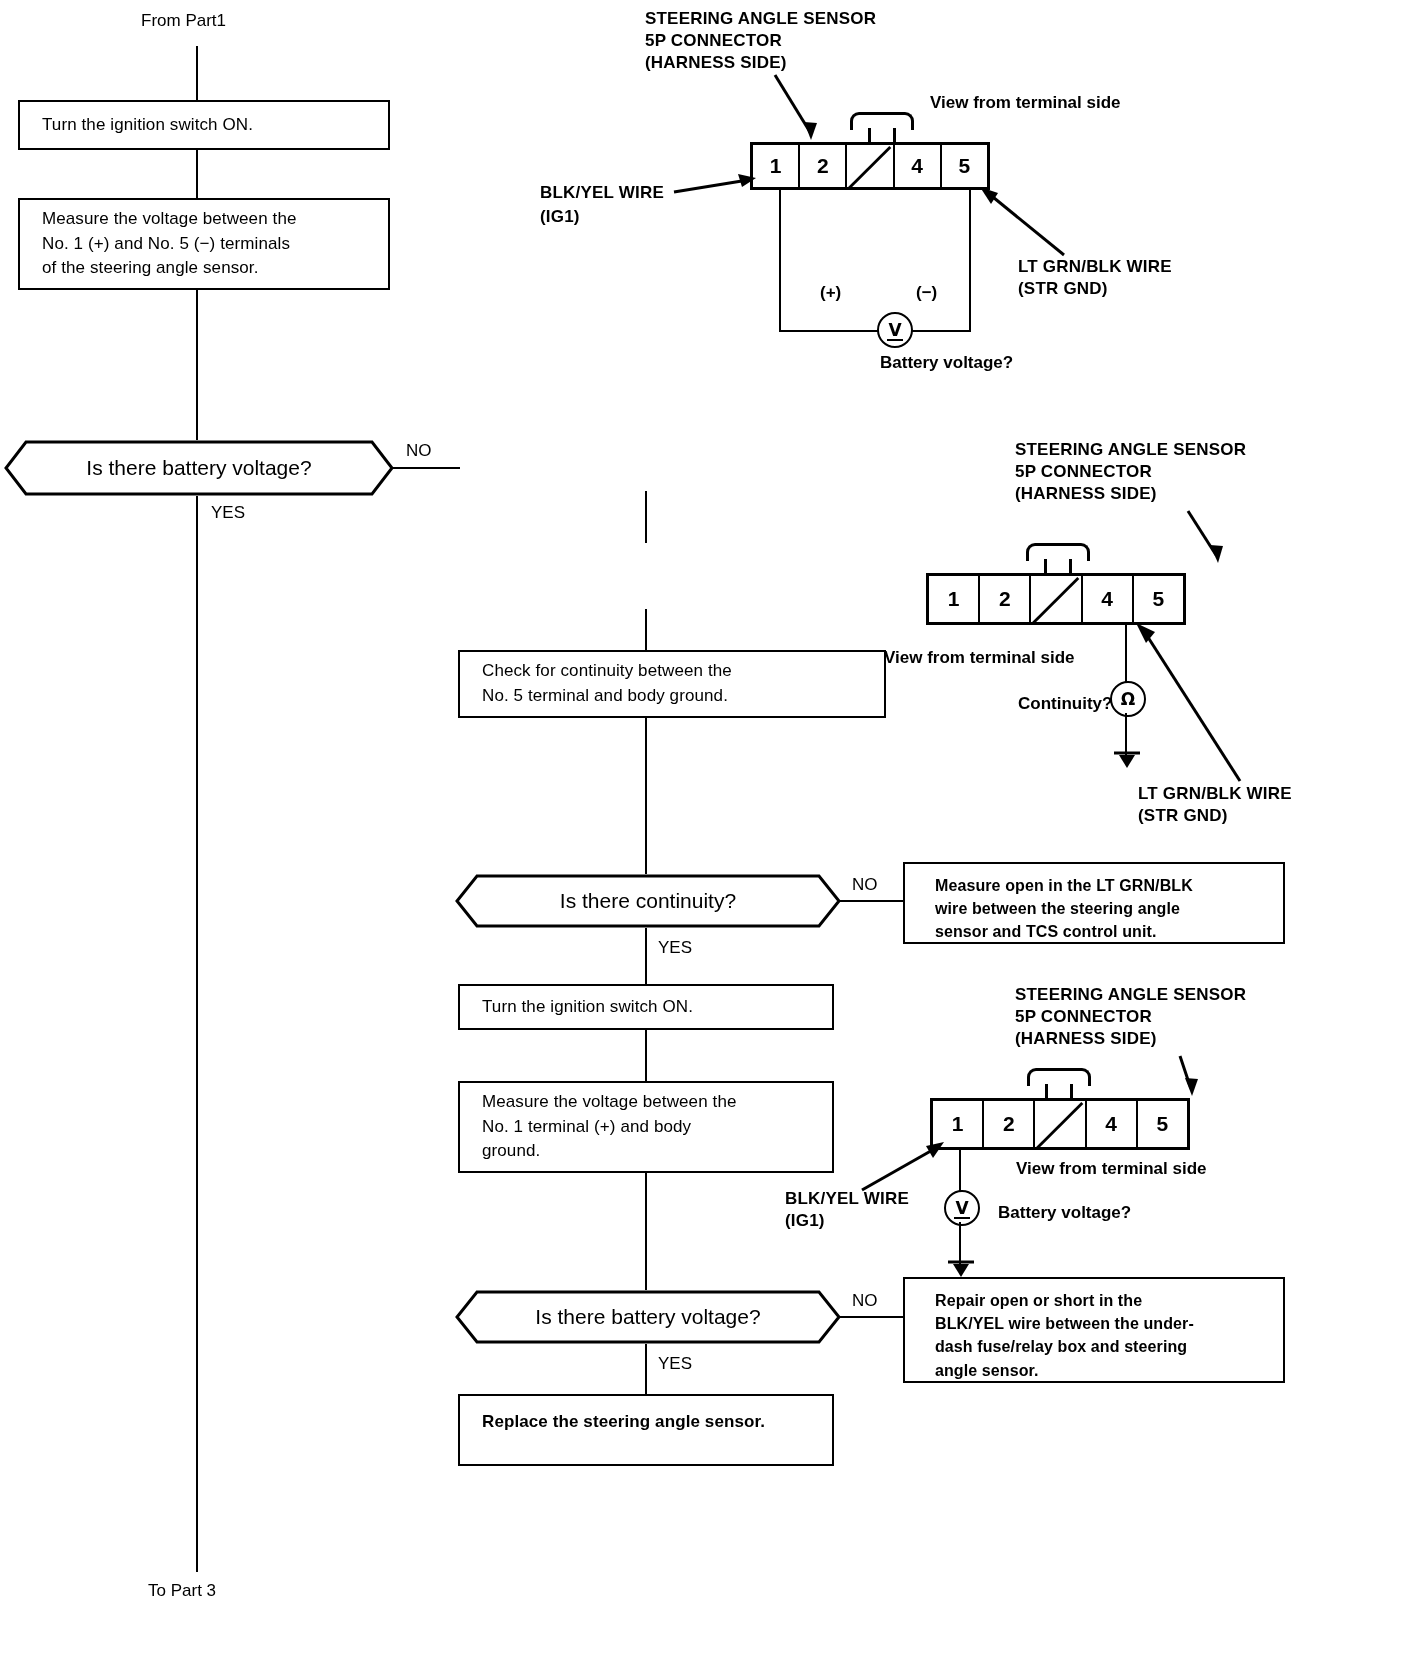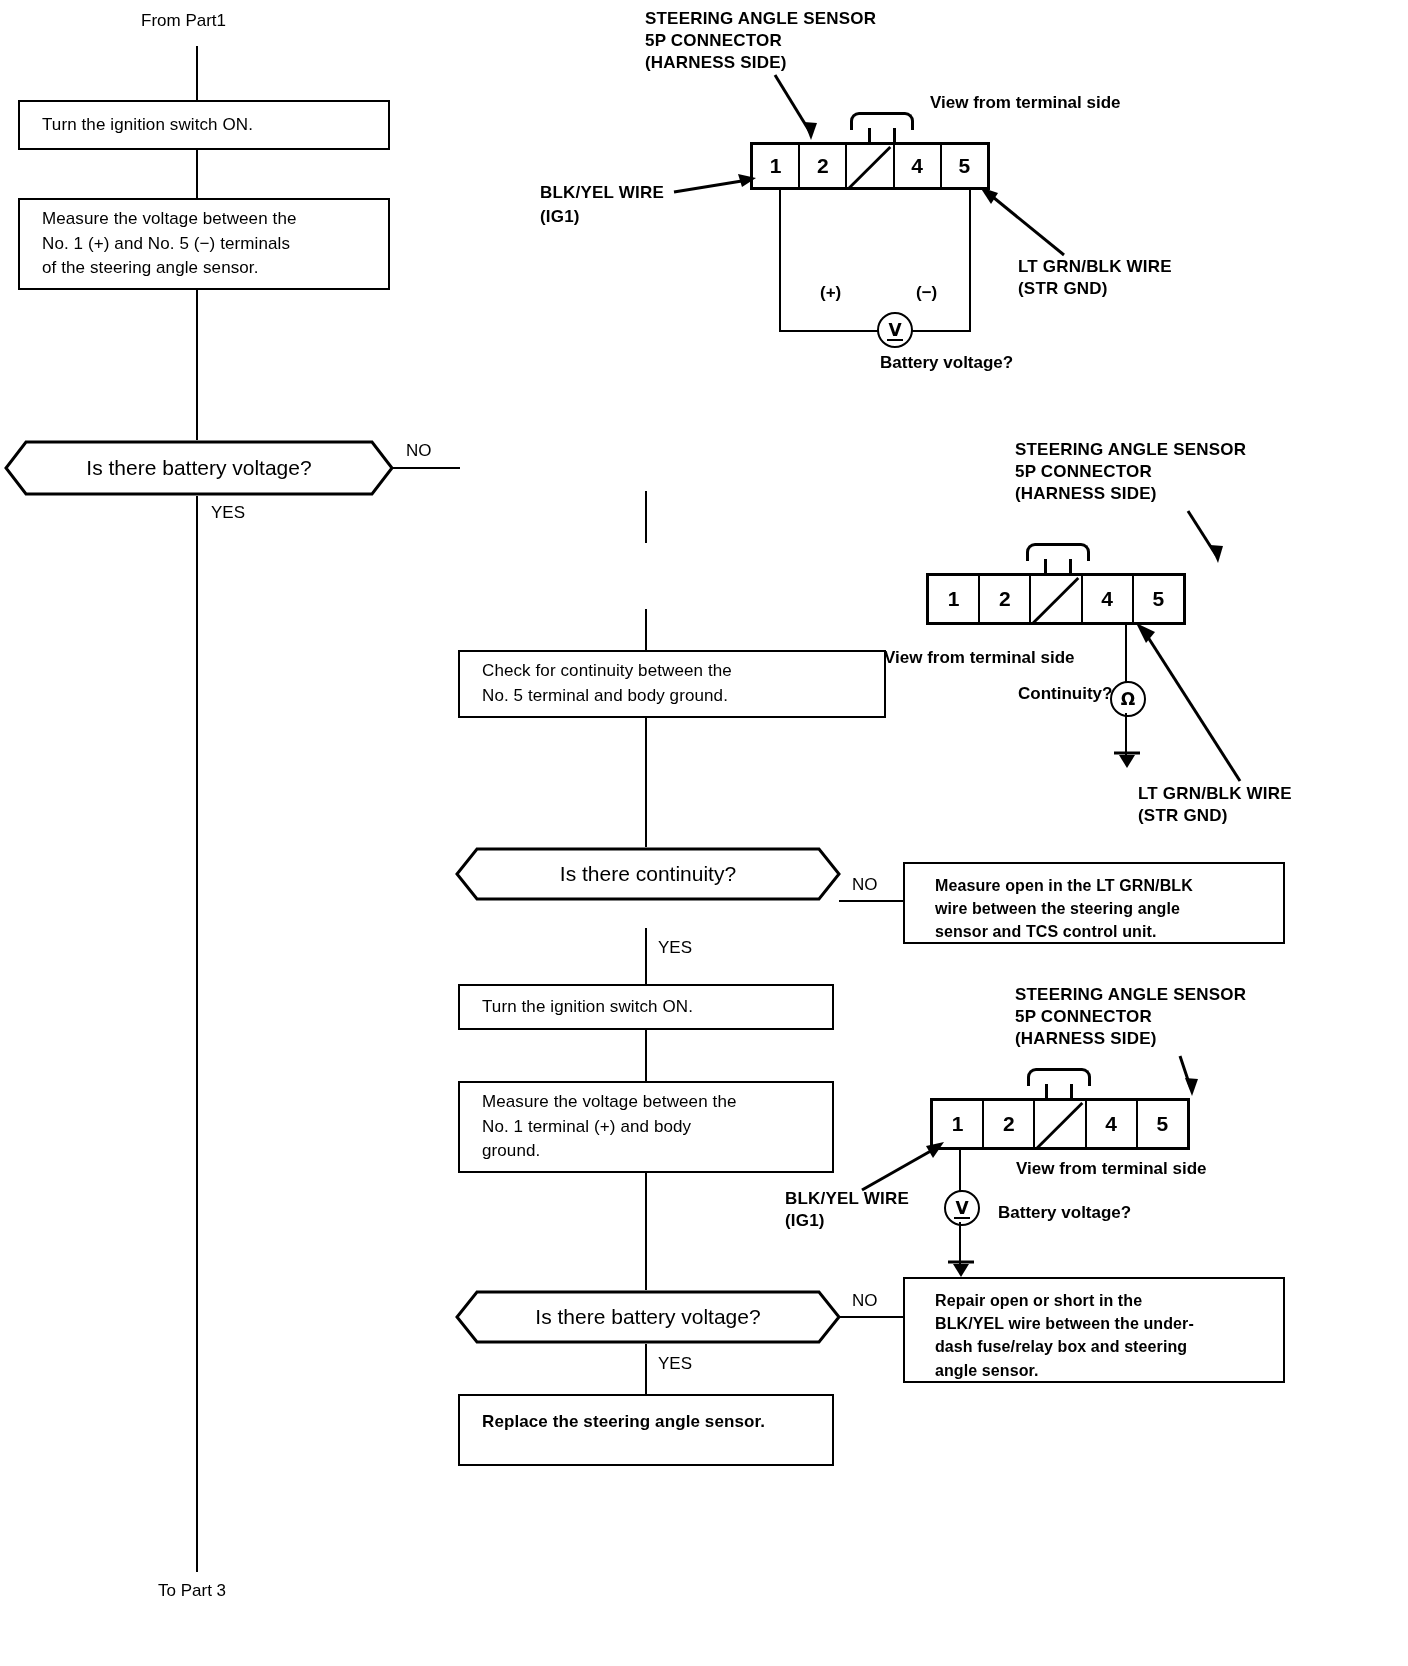--- a/index.html
+++ b/index.html
@@ -159,38 +159,38 @@
     </svg>
     <span class="hextext">Is there battery voltage?</span>
   </div>
 
   <div class="ln hline" style="left:392px; top:467px; width:68px;"></div>
   <div class="lbl" style="left:406px; top:440px;">NO</div>
 
   <div class="ln vline" style="left:196px; top:496px; height:1076px;"></div>
   <div class="lbl" style="left:211px; top:502px;">YES</div>
 
-  <div class="lbl" style="left:158px; top:1580px;text-align:right;">To Part 3</div>
+  <div class="lbl" style="left:148px; top:1580px;text-align:right;">To Part 3</div>
 
 
   <div class="ln vline" style="left:645px; top:491px; height:52px;"></div>
 
 
   <div class="ln vline" style="left:645px; top:609px; height:43px;"></div>
 
   <div class="pbox" style="left:458px; top:650px; width:428px; height:68px;">
     <span>
       <span>Check for continuity between the</span><br>
       <span>No. 5 terminal and body ground.</span>
     </span>
   </div>
 
   <div class="ln vline" style="left:645px; top:718px; height:160px;"></div>
 
-  <div class="hex" style="left:455px; top:847px; width:386px; height:54px;">
+  <div class="hex" style="left:455px; top:874px; width:386px; height:54px;">
     <svg class="hexsvg" viewBox="0 0 386 54" preserveAspectRatio="none">
       <polygon points="22,2 364,2 384,27 364,52 22,52 2,27" fill="#fff" stroke="#000" stroke-width="3"></polygon>
     </svg>
     <span class="hextext">Is there continuity?</span>
   </div>
 
   <div class="ln hline" style="left:839px; top:900px; width:66px;"></div>
   <div class="lbl" style="left:852px; top:874px;">NO</div>
 
   <div class="ln vline" style="left:645px; top:928px; height:56px;"></div>
@@ -325,21 +325,21 @@
         <svg class="slash" viewBox="0 0 52 52" preserveAspectRatio="none">
           <line x1="2" y1="50" x2="50" y2="2" stroke="#000" stroke-width="3"></line>
         </svg>
       </div>
       <div class="cell">4</div>
       <div class="cell">5</div>
     </div>
 
     <div class="lbl b" style="left:4px; top:212px;">View from terminal side</div>
 
-    <div class="lbl b" style="left:138px; top:248px;">Continuity?</div>
+    <div class="lbl b" style="left:138px; top:258px;">Continuity?</div>
 
     <div class="ln vline" style="left:245px; top:190px; height:58px;"></div>
     <div class="meter" style="left:230px; top:246px; width:32px; height:32px;">
       <span>Ω</span>
     </div>
     <div class="ln vline" style="left:245px; top:278px; height:42px;"></div>
     <svg class="abs" style="left:232px; top:316px;" width="30" height="22">
       <line x1="2" y1="2" x2="28" y2="2" stroke="#000" stroke-width="3"></line>
       <polygon points="7,4 23,4 15,17" fill="#000"></polygon>
     </svg>

